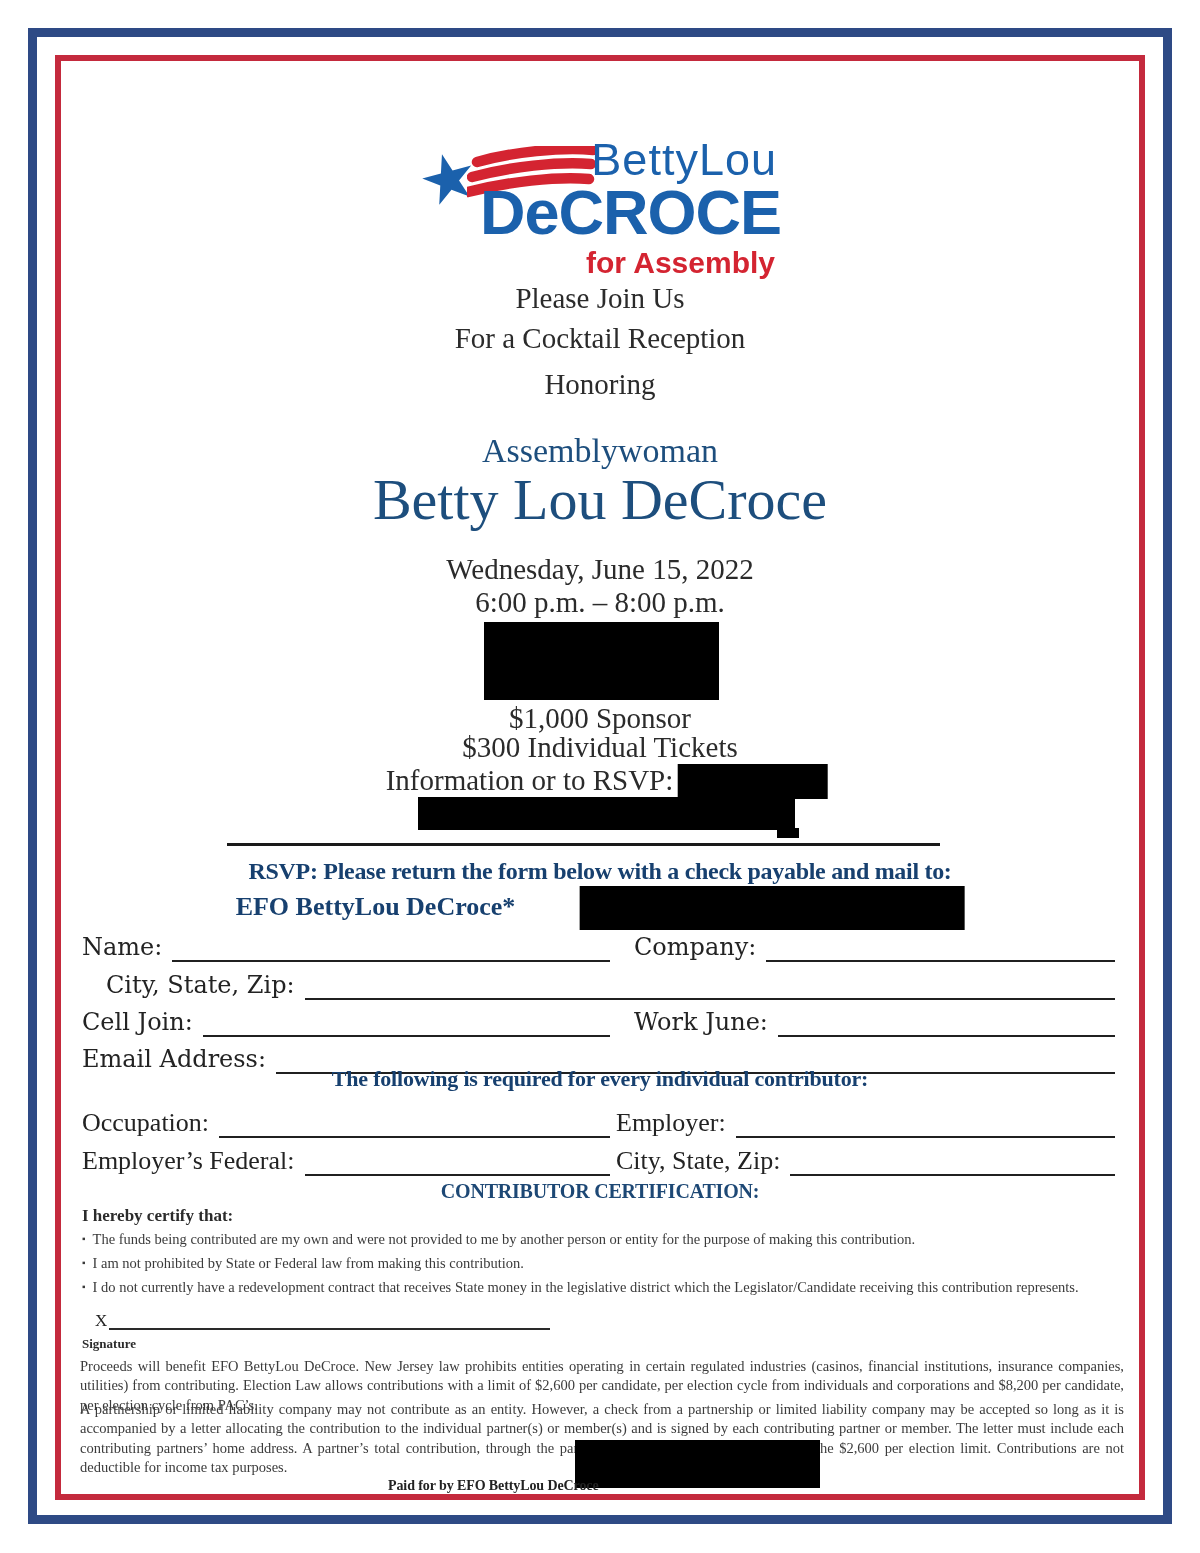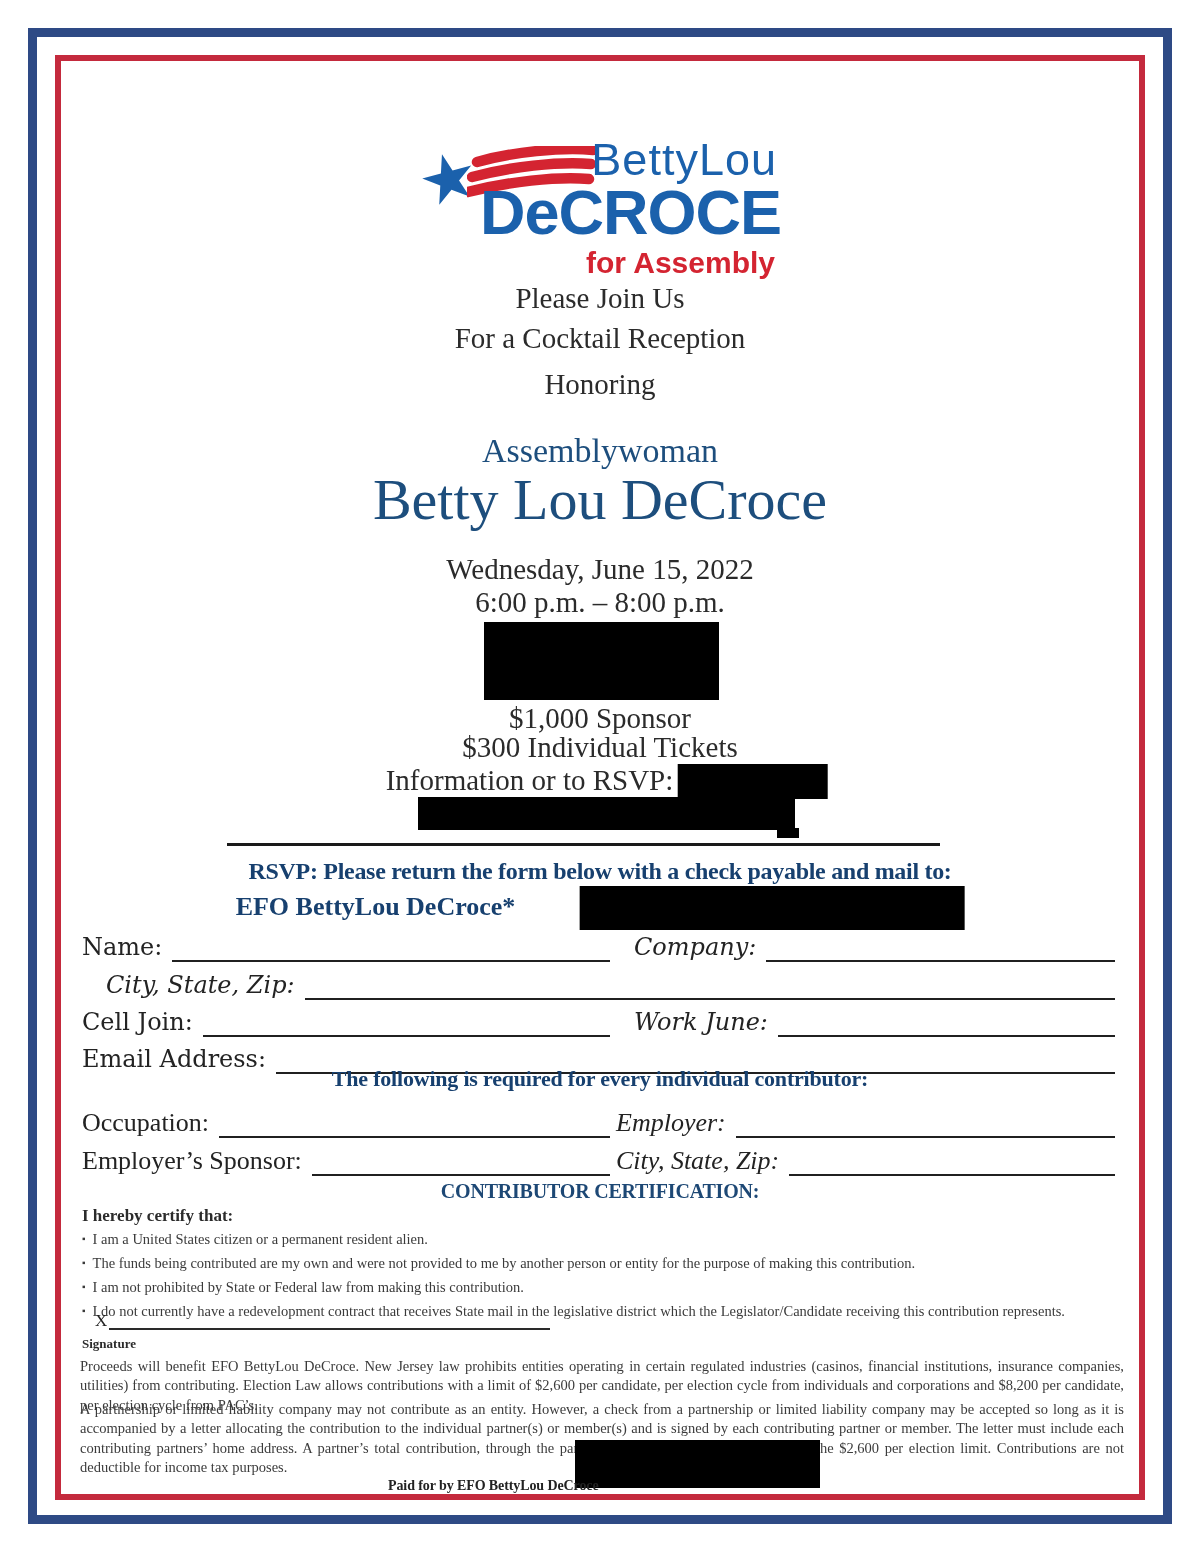--- a/index.html
+++ b/index.html
@@ -41,21 +41,21 @@
   .rsvp-head{top:858px;font-size:24px;font-weight:700;color:#17406f;letter-spacing:-0.3px;}
   .payee-row{top:886px;left:50%;transform:translateX(-50%);display:flex;align-items:flex-start;white-space:nowrap;}
   .payee-txt{font-size:26px;font-weight:700;color:#17406f;margin-top:6px;}
   .payee-box{width:385px;height:44px;background:#000;margin-left:64px;}
   
   .form-area{position:absolute;left:82px;right:85px;}
   .frow{display:flex;align-items:flex-end;font-family:"DejaVu Serif", serif;font-size:24px;height:34px;}
   .frow .lab{white-space:nowrap;line-height:30px;}
   .uline{flex:1;border-bottom:2px solid #202020;height:26px;margin-left:10px;}
   .half-l{display:flex;align-items:flex-end;width:528px;}
-  .half-r{display:flex;align-items:flex-end;flex:1;margin-left:24px;font-style:italic;}
+  .half-r{display:flex;align-items:flex-end;flex:1;margin-left:24px;}
   .contrib .frow{font-family:"Liberation Serif", serif;font-size:26px;gap:6px;}
   .req-note{top:1066px;font-size:22px;font-weight:700;color:#17406f;letter-spacing:-0.2px;}
   
   .cert-head{top:1180px;font-size:20px;font-weight:700;color:#1d4875;letter-spacing:-0.2px;}
   .cert-intro{top:1206px;left:82px;font-size:17px;font-weight:700;color:#2b2b2b;}
   .bullets{top:1232px;left:82px;right:80px;list-style:none;margin:0;padding:0;}
   .bullets li{font-size:14.5px;color:#3a3a3a;margin-bottom:8px;line-height:1.1;}
   .bullets li::before{content:"▪";font-size:10px;vertical-align:2px;margin-right:7px;color:#3a3a3a;}
   .x-row{top:1312px;left:95px;width:455px;display:flex;align-items:flex-end;}
   .x-mark{font-size:17px;line-height:18px;}
@@ -158,37 +158,36 @@
       <span class="lab">Occupation:</span>
       <span class="uline"></span>
     </div>
     <div class="half-r" style="margin-left:0">
       <span class="lab">Employer:</span>
       <span class="uline"></span>
     </div>
   </div>
   <div class="frow" style="margin-top:4px">
     <div class="half-l">
-      <span class="lab">Employer’s Sponsor:</span>
+      <span class="lab">Employer’s Federal:</span>
       <span class="uline"></span>
     </div>
     <div class="half-r" style="margin-left:0">
       <span class="lab">City, State, Zip:</span>
       <span class="uline"></span>
     </div>
   </div>
 </div>
 
 <div class="abs ctr cert-head">CONTRIBUTOR CERTIFICATION:</div>
 <div class="abs cert-intro">I hereby certify that:</div>
 <ul class="abs bullets">
-  <li>I am a United States citizen or a permanent resident alien.</li>
   <li>The funds being contributed are my own and were not provided to me by another person or entity for the purpose of making this contribution.</li>
   <li>I am not prohibited by State or Federal law from making this contribution.</li>
-  <li>I do not currently have a redevelopment contract that receives State mail in the legislative district which the Legislator/Candidate receiving this contribution represents.</li>
+  <li>I do not currently have a redevelopment contract that receives State money in the legislative district which the Legislator/Candidate receiving this contribution represents.</li>
 </ul>
 
 <div class="abs x-row">
   <span class="x-mark">X</span>
   <span class="x-line"></span>
 </div>
 <div class="abs sig-label">Signature</div>
 
 <div class="abs legal para1">Proceeds will benefit EFO BettyLou DeCroce. New Jersey law prohibits entities operating in certain regulated industries (casinos, financial institutions, insurance companies, utilities) from contributing. Election Law allows contributions with a limit of $2,600 per candidate, per election cycle from individuals and corporations and $8,200 per candidate, per election cycle from PAC’s.</div>
 <div class="abs legal para2">A partnership or limited liability company may not contribute as an entity. However, a check from a partnership or limited liability company may be accepted so long as it is accompanied by a letter allocating the contribution to the individual partner(s) or member(s) and is signed by each contributing partner or member. The letter must include each contributing partners’ home address. A partner’s total contribution, through the partnership and personally, cannot exceed the $2,600 per election limit. Contributions are not deductible for income tax purposes.</div>

